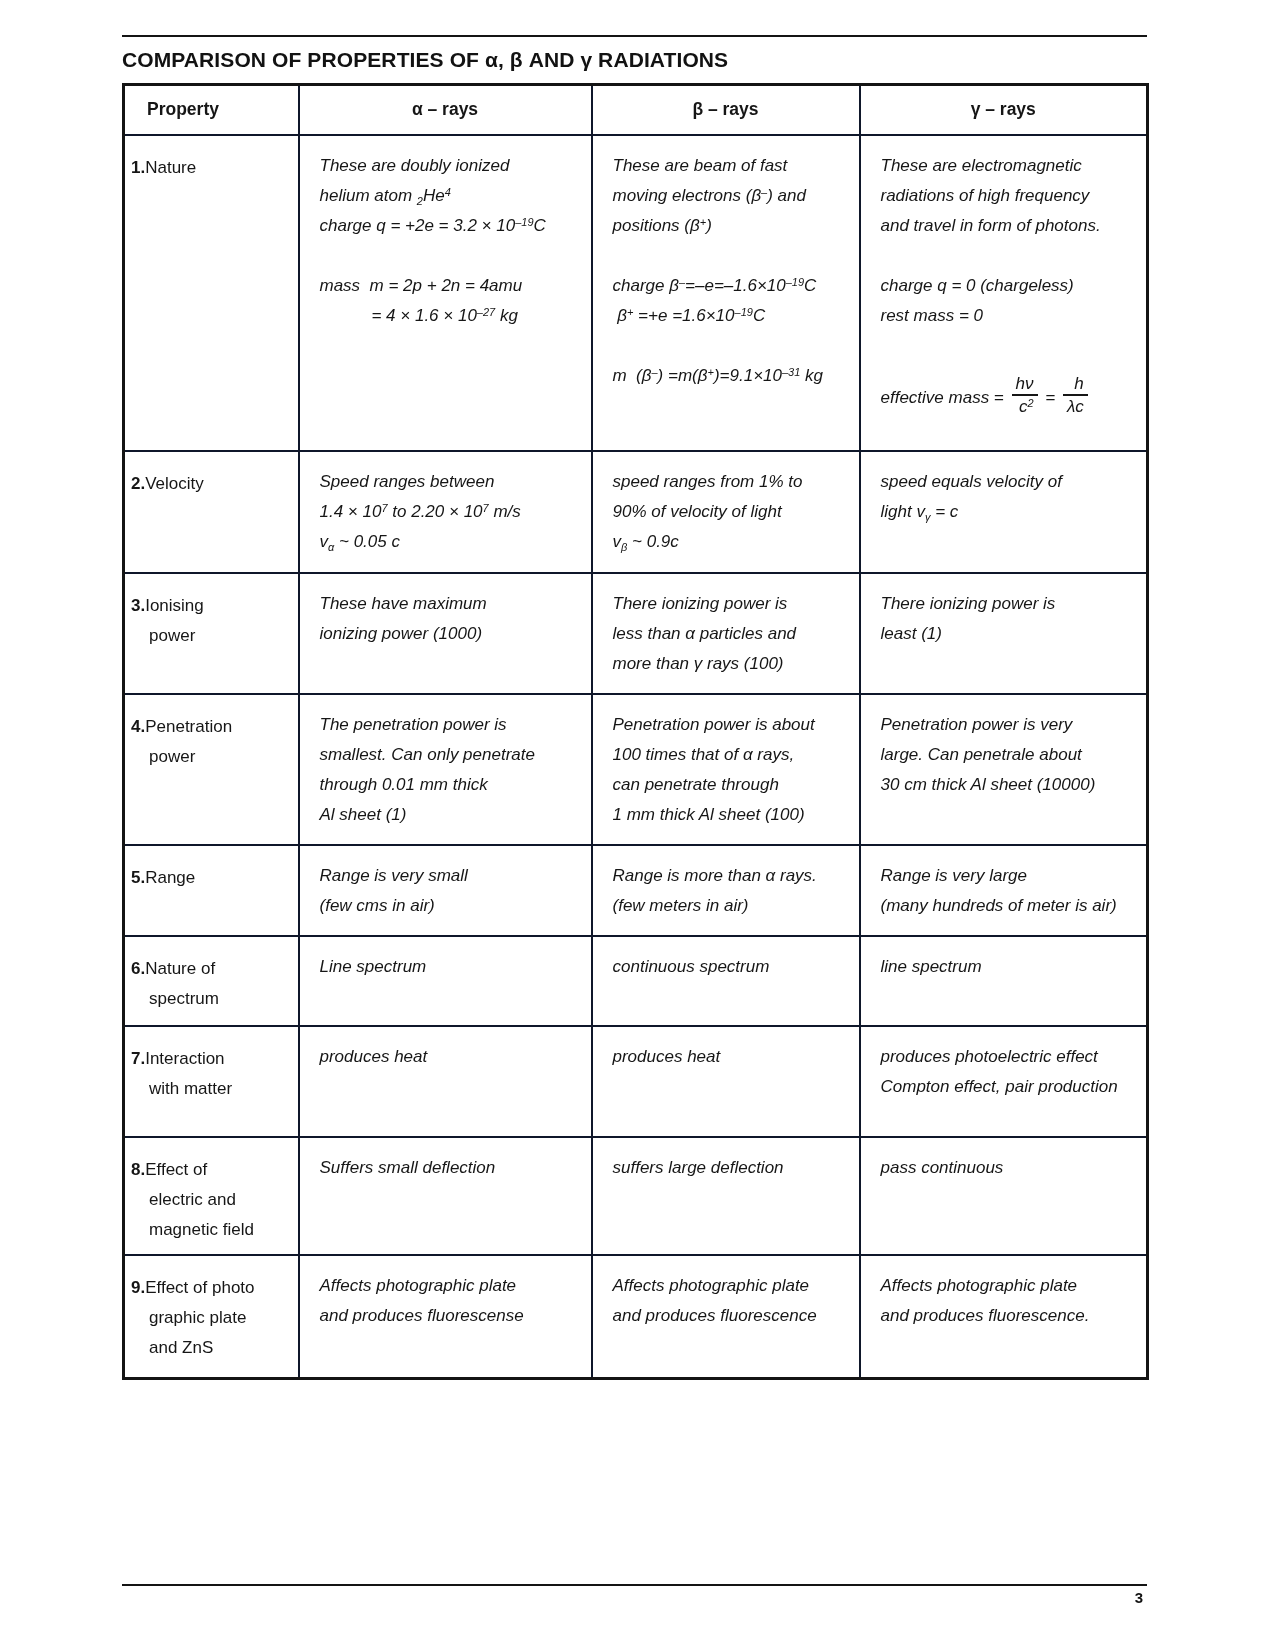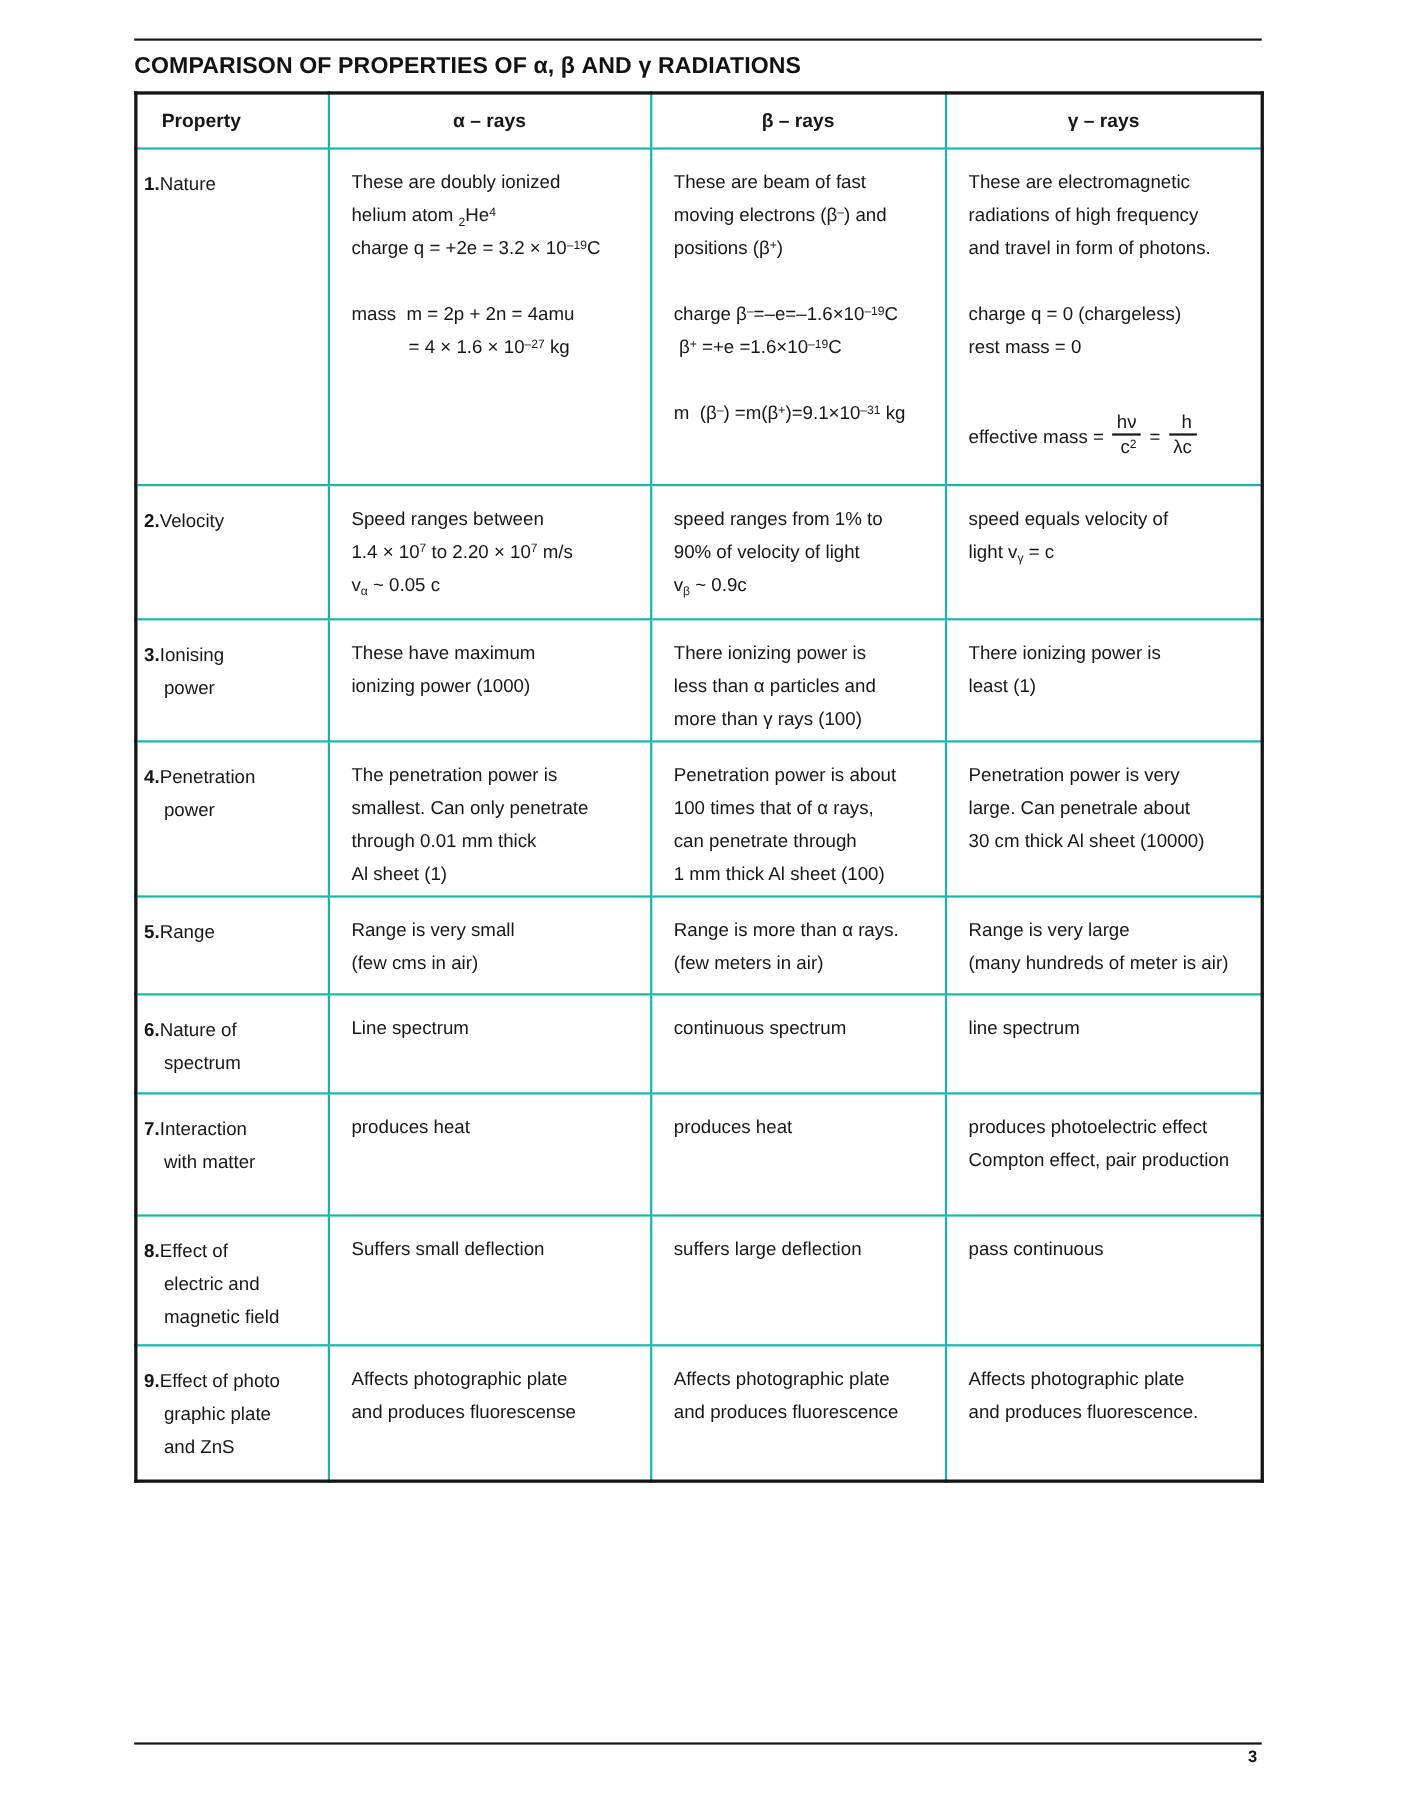--- a/index.html
+++ b/index.html
@@ -13,28 +13,28 @@
 
   .running-head { font-size:13.5px; font-weight:bold; letter-spacing:.4px; color:#151515; }
   .head-rule { margin-top:5px; border-top:2.5px solid #141414; }
 
   .page-title { margin-top:11px; font-size:21px; font-weight:bold; letter-spacing:.1px; color:#121212; }
 
   table.cmp {
     margin-top:11px; width:1024px; table-layout:fixed;
     border-collapse:collapse; border:3px solid #141414;
   }
-  table.cmp th, table.cmp td { border:2px solid #14b8a6; }
+  table.cmp th, table.cmp td { border:2px solid #0f172a; }
 
   th { font-size:17.5px; font-weight:bold; text-align:center; vertical-align:middle; }
   th.prop-h { text-align:left; padding-left:22px; }
   tr.hrow { height:50px; }
 
   td { vertical-align:top; font-size:17px; line-height:30px; color:#161616; }
-  td.data-cell { padding:15px 8px 4px 20px; }
+  td.data-cell { padding:15px 8px 14px 20px;font-style:italic; }
   td.prop-cell { padding:17px 6px 0 24px; text-indent:-18px; font-size:17px; }
   .prop-num { font-weight:bold; }
 
   tr.r1 { height:236px; }
   tr.r2 { height:122px; }
   tr.r3 { height:84px; }
   tr.r4 { height:129px; }
   tr.r5 { height:89px;margin-top:44px;  }
   tr.r6 { height:90px;  }
   tr.r7 { height:111px;  }

